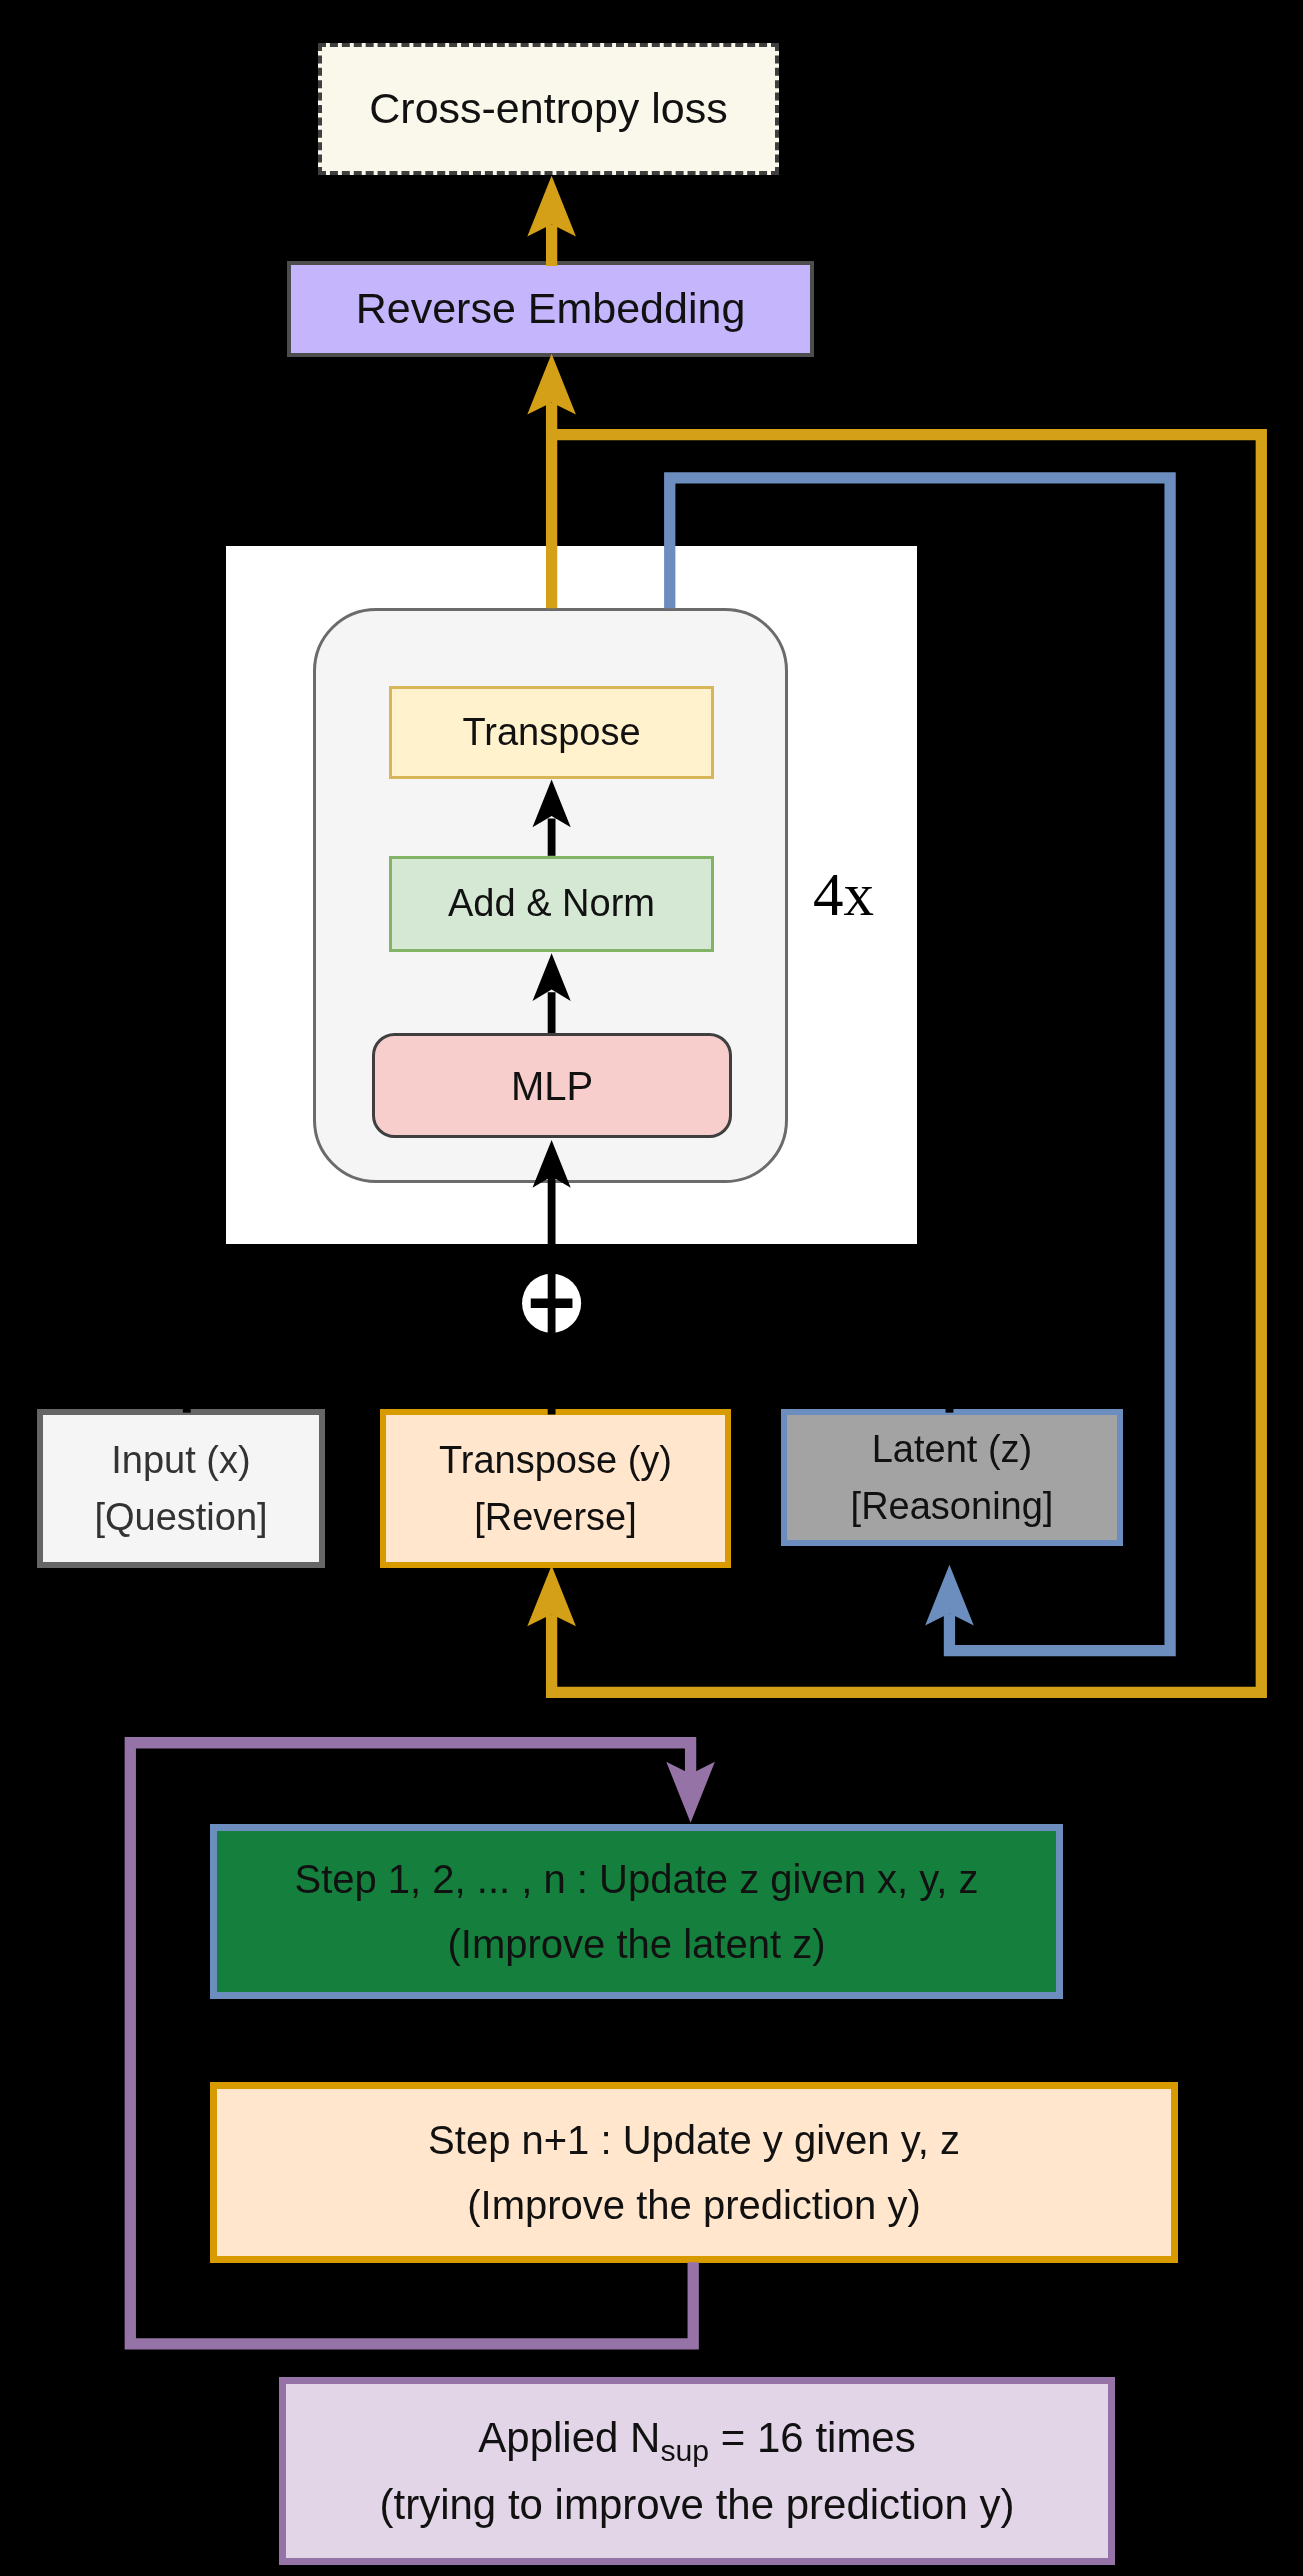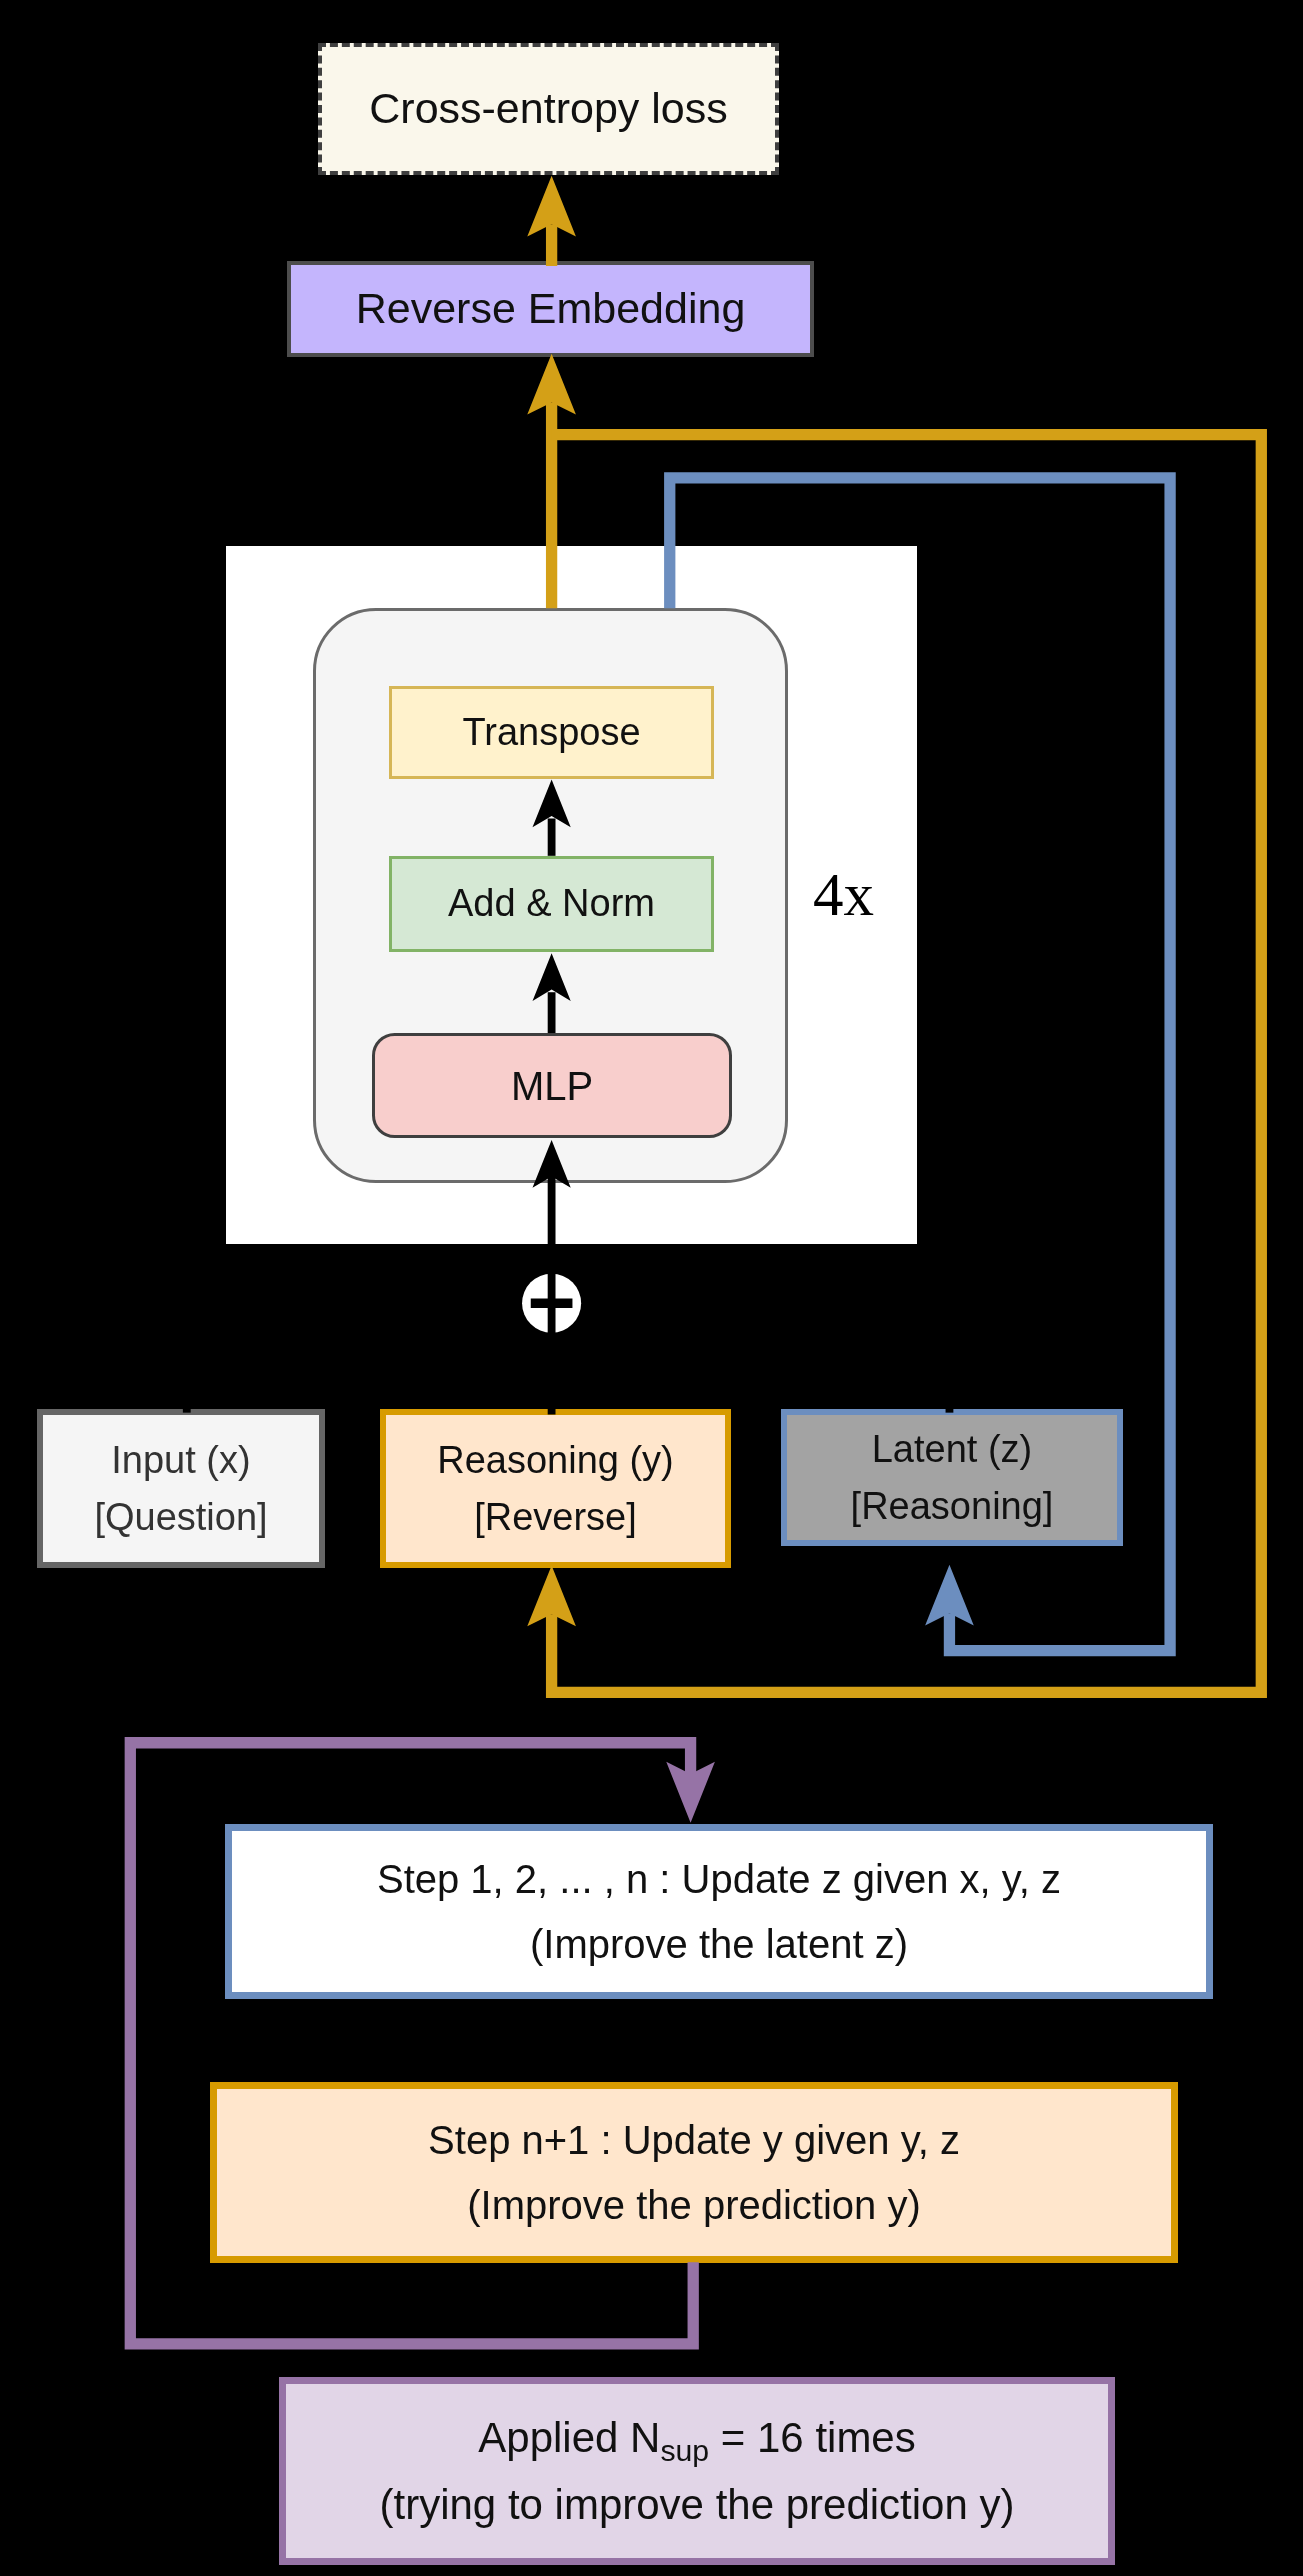--- a/index.html
+++ b/index.html
@@ -59,22 +59,22 @@
     left:380px;top:1409px;width:351px;height:159px;
     background:#FFE6CC;border:6px solid #D79B00;
   }
   .latent-box{
     left:781px;top:1409px;width:342px;height:137px;
     background:#a3a3a3;border:6px solid #6C8EBF;
   }
   
   .big{font-size:40px;line-height:1.62;}
   .stepz-box{
-    left:225px;top:1824px;width:988px;height:175px;
-    background:#ffffff;border:7.8px solid #6C8EBF;
+    left:210px;top:1824px;width:853px;height:175px;
+    background:#15803d;border:7.8px solid #6C8EBF;
   }
   .stepy-box{
     left:210px;top:2082px;width:968px;height:181px;
     background:#FFE6CC;border:7.8px solid #D79B00;
   }
   .nsup-box{
     left:279px;top:2377px;width:836px;height:188px;
     background:#E1D5E7;border:7.8px solid #9673A6;font-size:42px;line-height:1.6;
   }
   .nsup-box sub{font-size:0.72em;line-height:0;}
@@ -106,21 +106,21 @@
   </div>
   <div class="abs label-4x">
     <span>4x</span>
   </div>
 
   <div class="abs node mid input-box">
     <div>Input (x)</div>
     <div>[Question]</div>
   </div>
   <div class="abs node mid prediction-box">
-    <div>Reasoning (y)</div>
+    <div>Transpose (y)</div>
     <div>[Reverse]</div>
   </div>
   <div class="abs node mid latent-box">
     <div>Latent (z)</div>
     <div>[Reasoning]</div>
   </div>
 
   <div class="abs node big stepz-box">
     <div>Step 1, 2, ... , n : Update z given x, y, z</div>
     <div>(Improve the latent z)</div>

